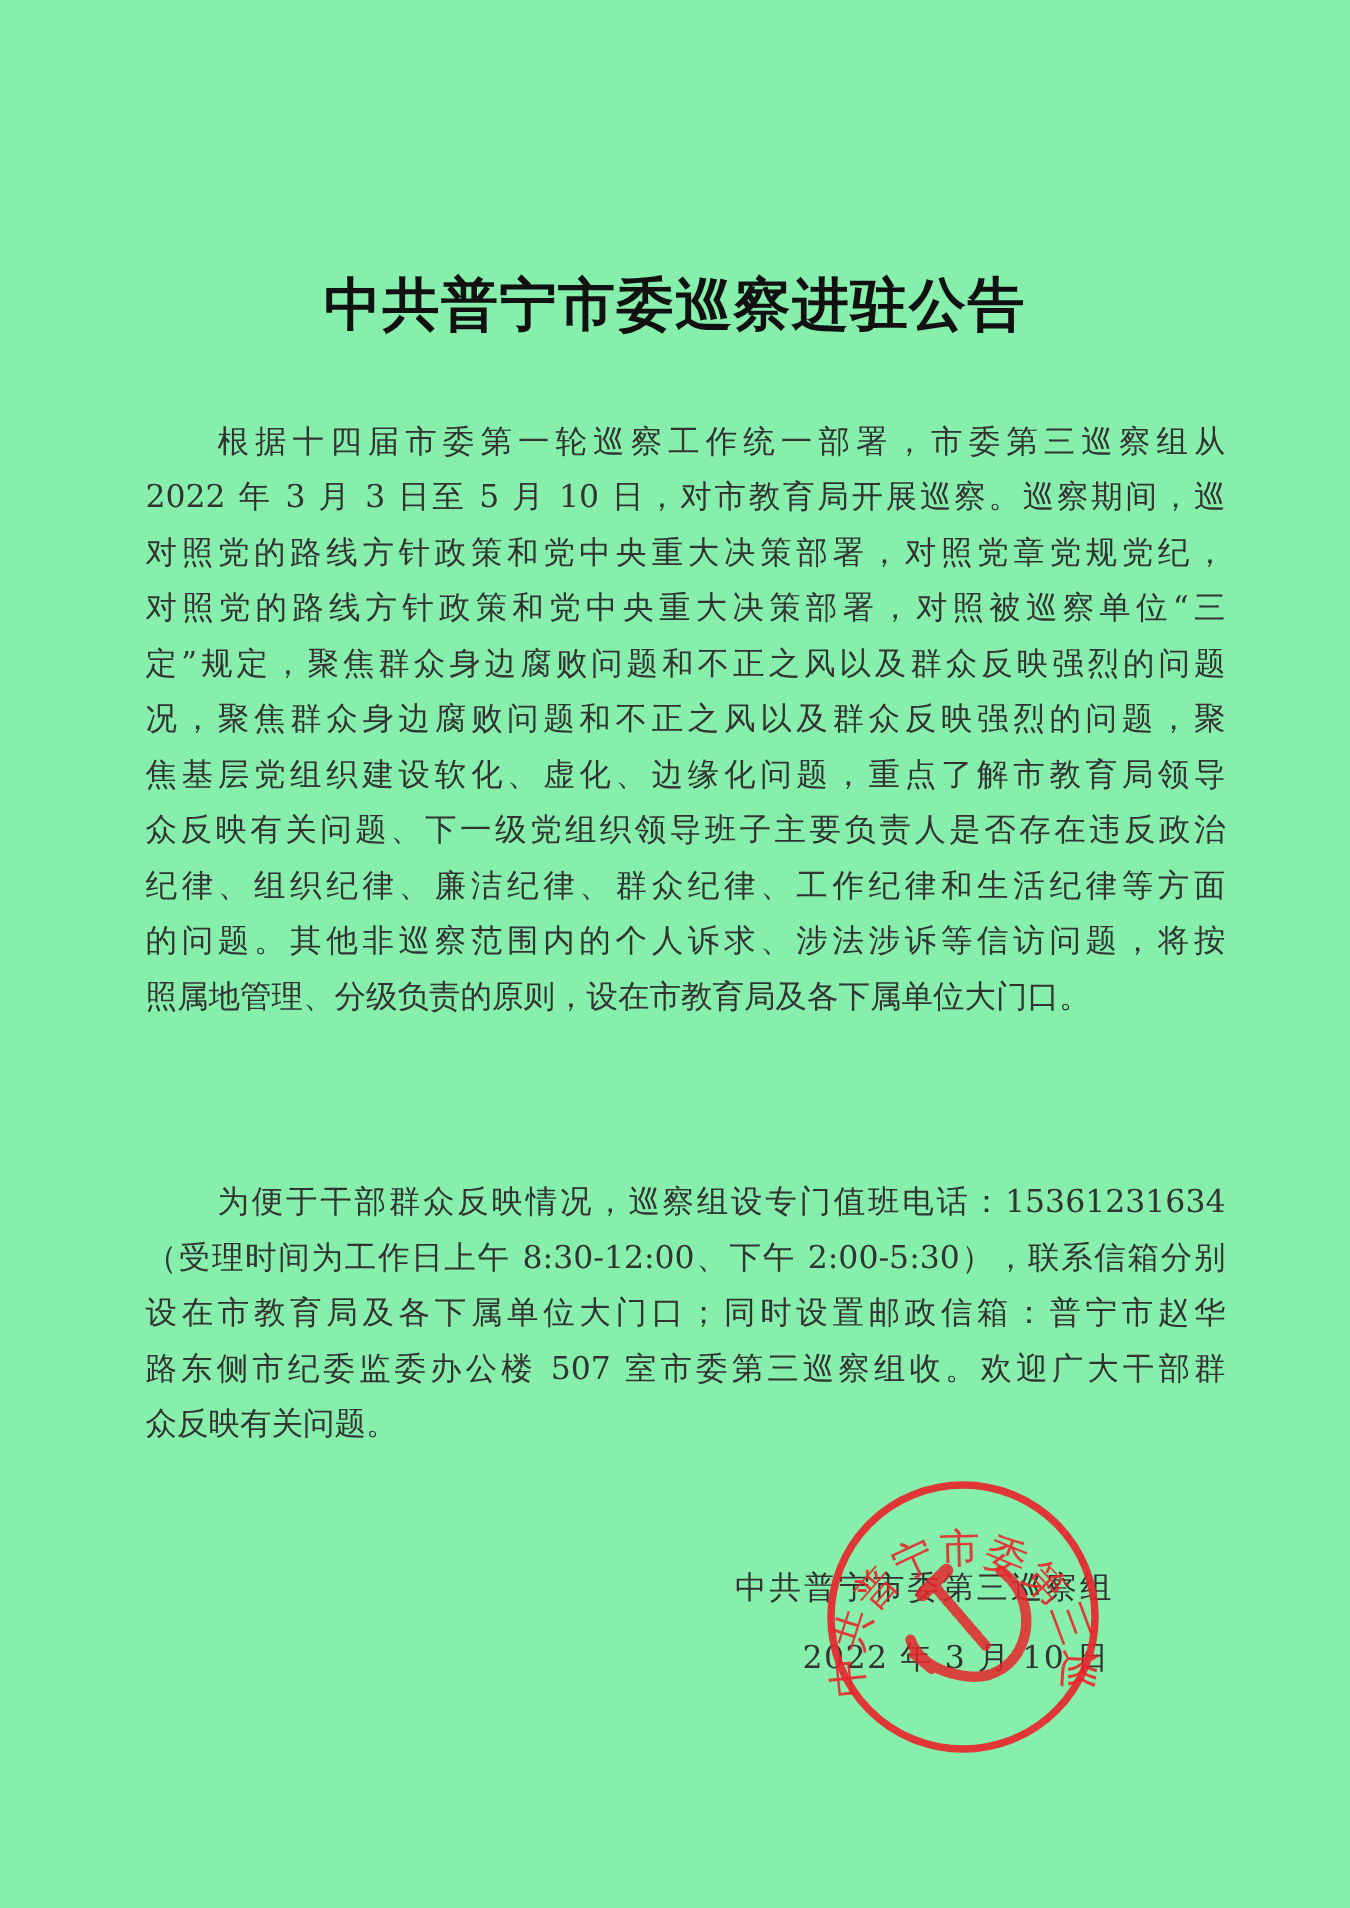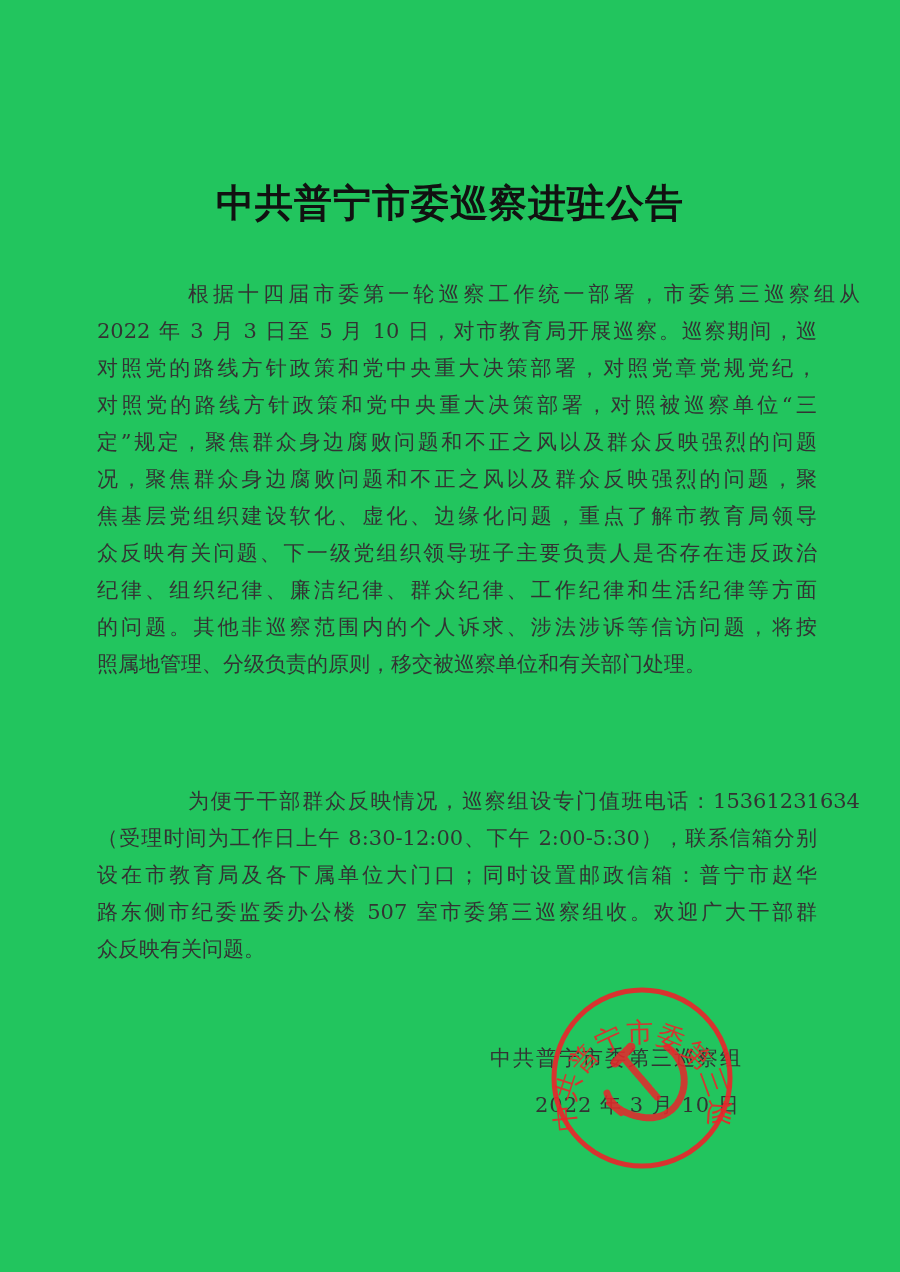--- a/index.html
+++ b/index.html
@@ -12,21 +12,21 @@
     height: 1272px;
     position: relative;
     overflow: hidden;
     font-family: "DejaVu Serif", "Liberation Serif", serif;
     color: #2a2a2a;
   }
   .page {
     position: absolute;
     left: 0; top: 0;
     width: 900px; height: 1272px;
-    background: #22c55e;
+    background: #86efac;
   }
   .title {
     position: absolute;
     left: 0; right: 0;
     top: 178px;
     text-align: center;
     font-family: "DejaVu Serif", "Liberation Serif", serif;
     font-weight: bold;
     font-size: 38px;
     letter-spacing: 1px;
@@ -39,21 +39,21 @@
     width: 720px;
     font-size: 21px;
     line-height: 30px;
     height: 30px;
     white-space: nowrap;
     color: #333333;
     text-align: justify;
     text-align-last: justify;
     letter-spacing: 0px;
   }
-  .line.indent { left: 145px; width: 672px; margin-left: 43px; }
+  .line.indent { left: 145px; width: 672px; }
   .line.last { text-align-last: left; }
   .sig {
     position: absolute;
     font-size: 21px;
     line-height: 30px;
     color: #333333;
     white-space: nowrap;
     letter-spacing: 2px;
   }
   .seal {
@@ -76,21 +76,21 @@
     <div class="line indent" style="top:279px">根据十四届市委第一轮巡察工作统一部署，市委第三巡察组从</div>
     <div class="line" style="top:316px">2022 年 3 月 3 日至 5 月 10 日，对市教育局开展巡察。巡察期间，巡</div>
     <div class="line" style="top:353px">对照党的路线方针政策和党中央重大决策部署，对照党章党规党纪，</div>
     <div class="line" style="top:390px">对照党的路线方针政策和党中央重大决策部署，对照被巡察单位“三</div>
     <div class="line" style="top:427px">定”规定，聚焦群众身边腐败问题和不正之风以及群众反映强烈的问题</div>
     <div class="line" style="top:464px">况，聚焦群众身边腐败问题和不正之风以及群众反映强烈的问题，聚</div>
     <div class="line" style="top:501px">焦基层党组织建设软化、虚化、边缘化问题，重点了解市教育局领导</div>
     <div class="line" style="top:538px">众反映有关问题、下一级党组织领导班子主要负责人是否存在违反政治</div>
     <div class="line" style="top:575px">纪律、组织纪律、廉洁纪律、群众纪律、工作纪律和生活纪律等方面</div>
     <div class="line" style="top:612px">的问题。其他非巡察范围内的个人诉求、涉法涉诉等信访问题，将按</div>
-    <div class="line last" style="top:649px">照属地管理、分级负责的原则，移交被巡察单位和有关部门处理。</div>
+    <div class="line last" style="top:649px">照属地管理、分级负责的原则，设在市教育局及各下属单位大门口。</div>
   </div>
 
   <div>
     <div class="line indent" style="top:786px">为便于干部群众反映情况，巡察组设专门值班电话：15361231634</div>
     <div class="line" style="top:823px">（受理时间为工作日上午 8:30-12:00、下午 2:00-5:30），联系信箱分别</div>
     <div class="line" style="top:860px">设在市教育局及各下属单位大门口；同时设置邮政信箱：普宁市赵华</div>
     <div class="line" style="top:897px">路东侧市纪委监委办公楼 507 室市委第三巡察组收。欢迎广大干部群</div>
     <div class="line last" style="top:934px">众反映有关问题。</div>
   </div>
 

